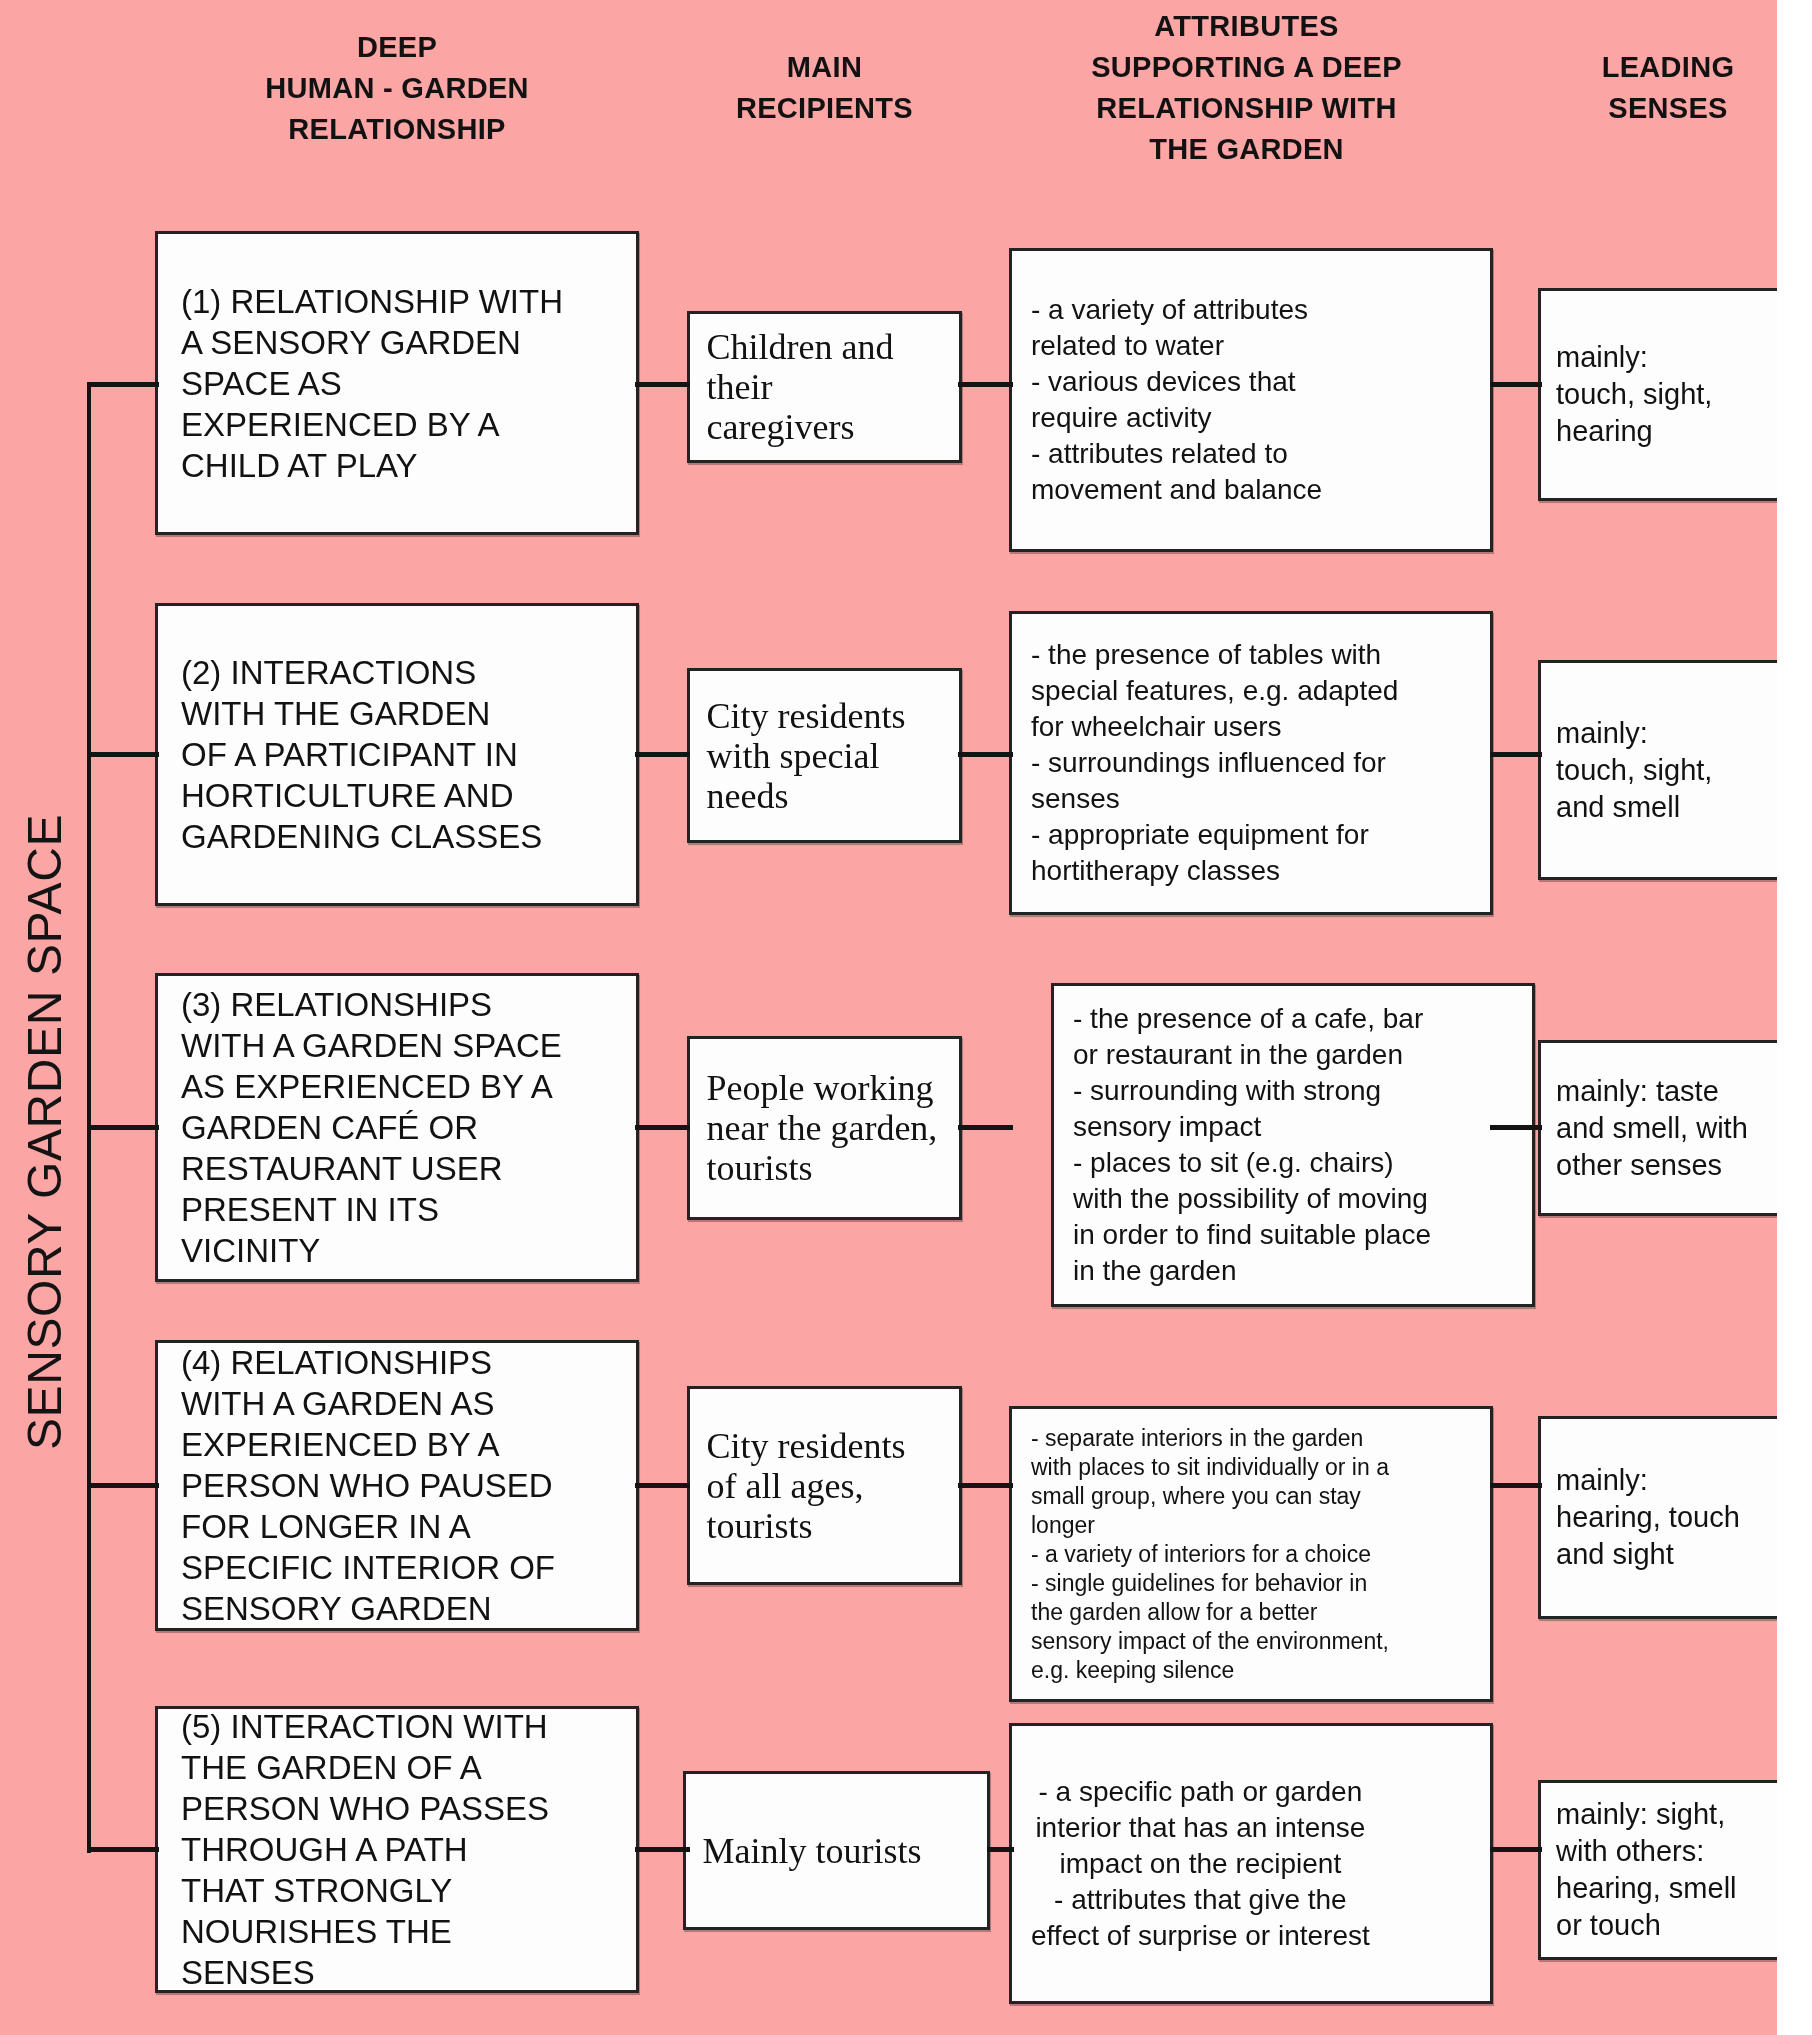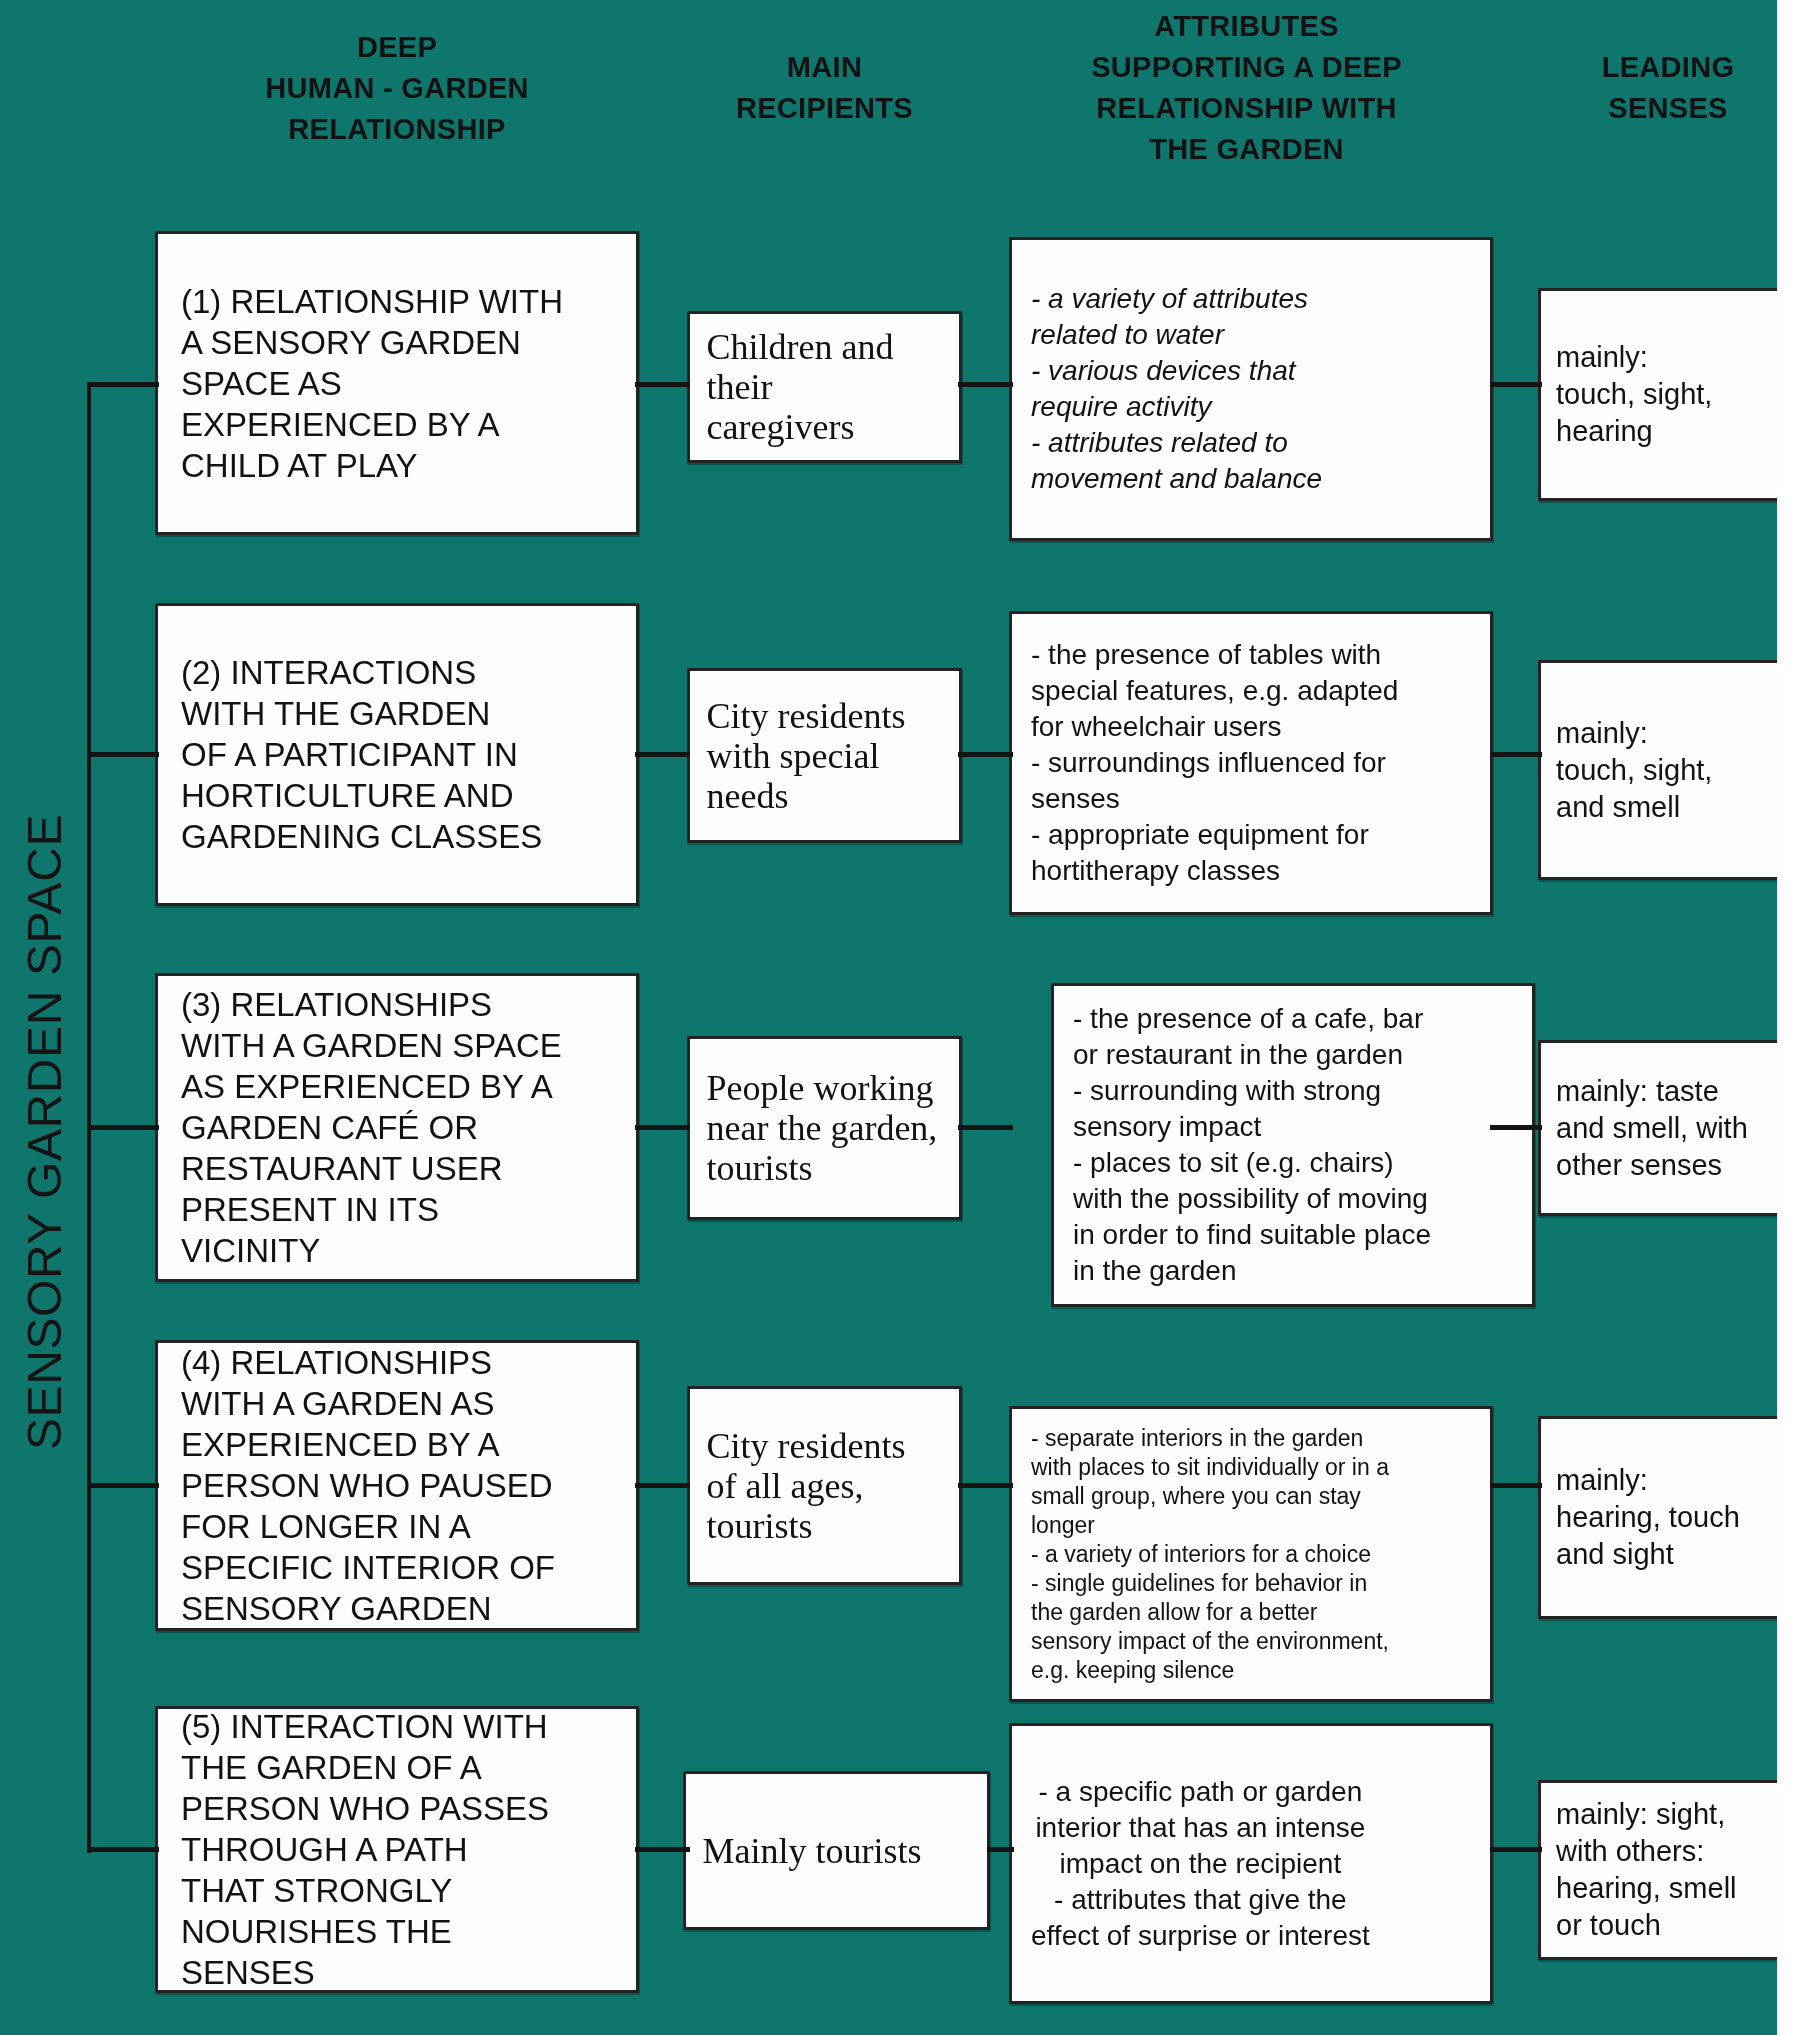--- a/index.html
+++ b/index.html
@@ -1,17 +1,17 @@
 <!DOCTYPE html>
 <html style="font-size:10px"><head>
 <meta charset="utf-8">
 <style>
   html,body{margin:0;padding:0;background:#ffffff}
   .canvas{
-    position:relative;width:1777px;height:2035px;background:#0f766e;
+    position:relative;width:1777px;height:2035px;background:#fca5a5;
     font-family:"Liberation Sans","DejaVu Sans",sans-serif;color:#121212;overflow:hidden;
   }
   .hdr{
     position:absolute;font-weight:bold;font-size:29px;line-height:41px;
     text-align:center;white-space:pre-line;letter-spacing:0.3px;
   }
   .box{
     position:absolute;background:#fdfdfd;border:3.2px solid #232323;box-sizing:border-box;
     display:flex;align-items:center;box-shadow:0.6px 1.9px 0.6px rgba(0,0,0,.28);
   }
@@ -53,21 +53,21 @@
 A SENSORY GARDEN
 SPACE AS
 EXPERIENCED BY A
 CHILD AT PLAY</div>
         </div>
     <div class="box rec" style="left: 687px; top: 311px; width: 275px; height: 152px;">
           <div class="txt">Children and
 their
 caregivers</div>
         </div>
-    <div class="box attr" style="left: 1009px; top: 237px; width: 484px; height: 304px; font-style: italic;">
+    <div class="box attr" style="left: 1009px; top: 248px; width: 484px; height: 304px;">
           <div class="txt">- a variety of attributes
 related to water
 - various devices that
 require activity
 - attributes related to
 movement and balance</div>
         </div>
     <div class="box sen" style="left: 1538px; top: 288px; width: 263px; height: 213px;">
           <div class="txt">mainly:
 touch, sight,

